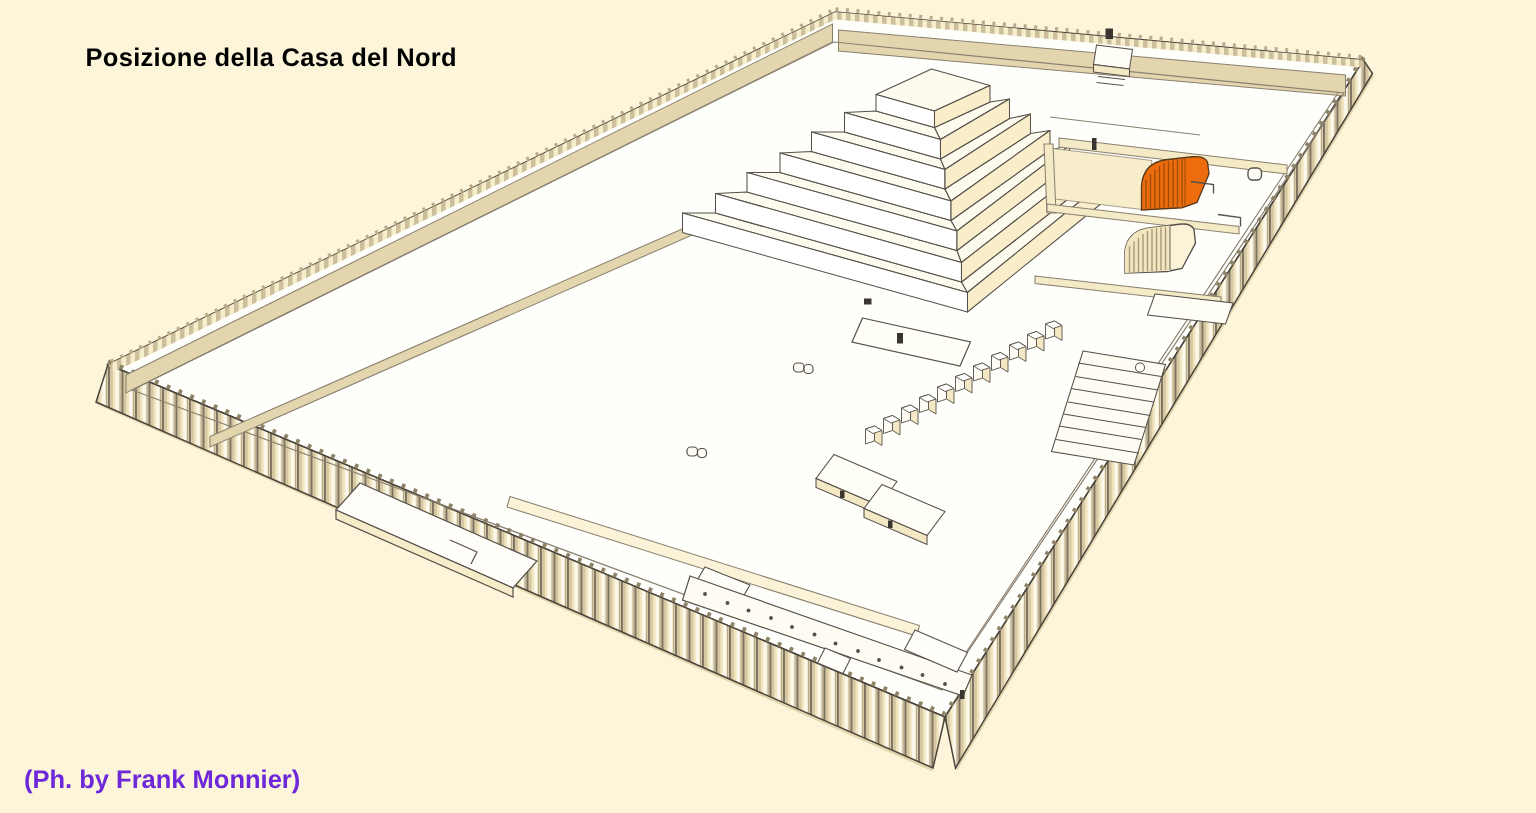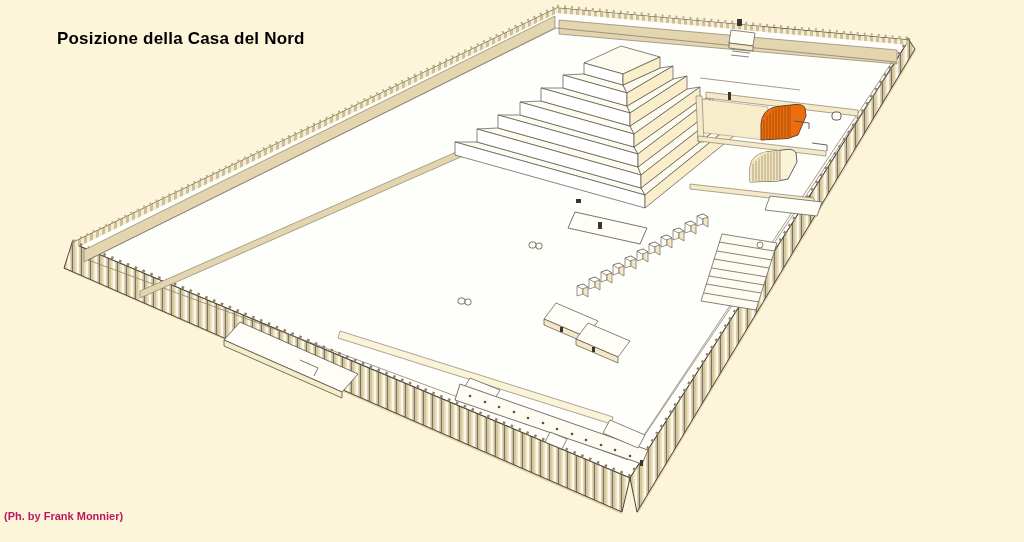--- a/index.html
+++ b/index.html
@@ -8,22 +8,22 @@
     background:var(--c-background,#FCF5DA);
     font-family:"Liberation Sans","DejaVu Sans",sans-serif;
     text-align:center;
   }
   .stage svg{position:absolute;left:0;top:0;}
   .title{
     position:absolute;left:57px;top:29px;font-size:17px;font-weight:bold;
     color:#000;letter-spacing:.2px;white-space:nowrap;
   }
   .credit{
-    position:absolute;left:4px;top:510px;font-size:11px;font-weight:bold;
-    color:#be185d;white-space:nowrap;
+    position:absolute;left:16px;top:510px;font-size:17px;font-weight:bold;
+    color:#6d28d9;white-space:nowrap;
   }
 </style>
 </head>
 <body>
 
 <div class="stage">
 
 <svg width="1024" height="542" viewBox="0 0 1024 542">
   <defs>
     <pattern id="niches" width="9" height="34" patternUnits="userSpaceOnUse">

